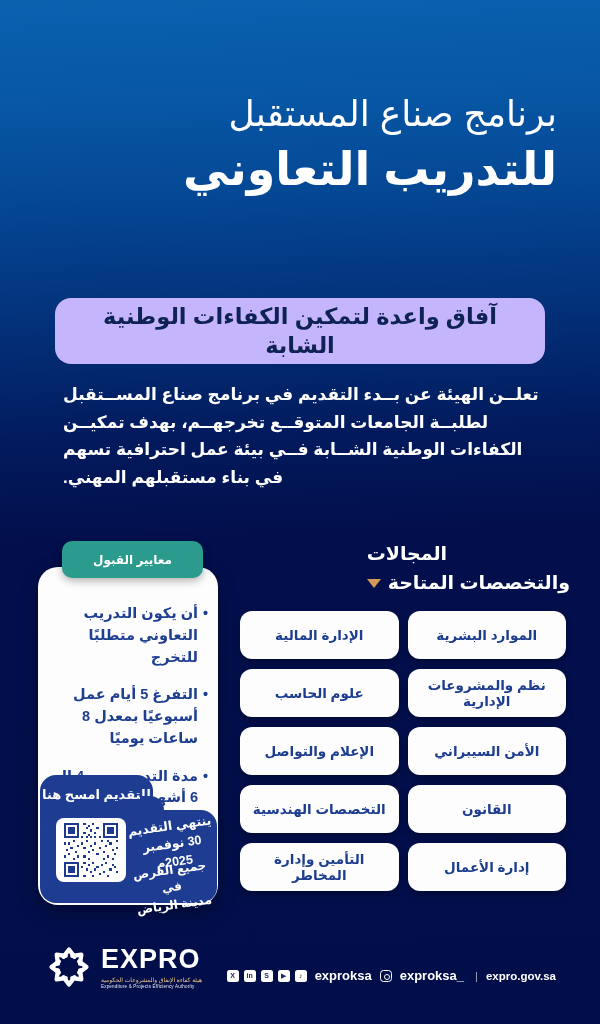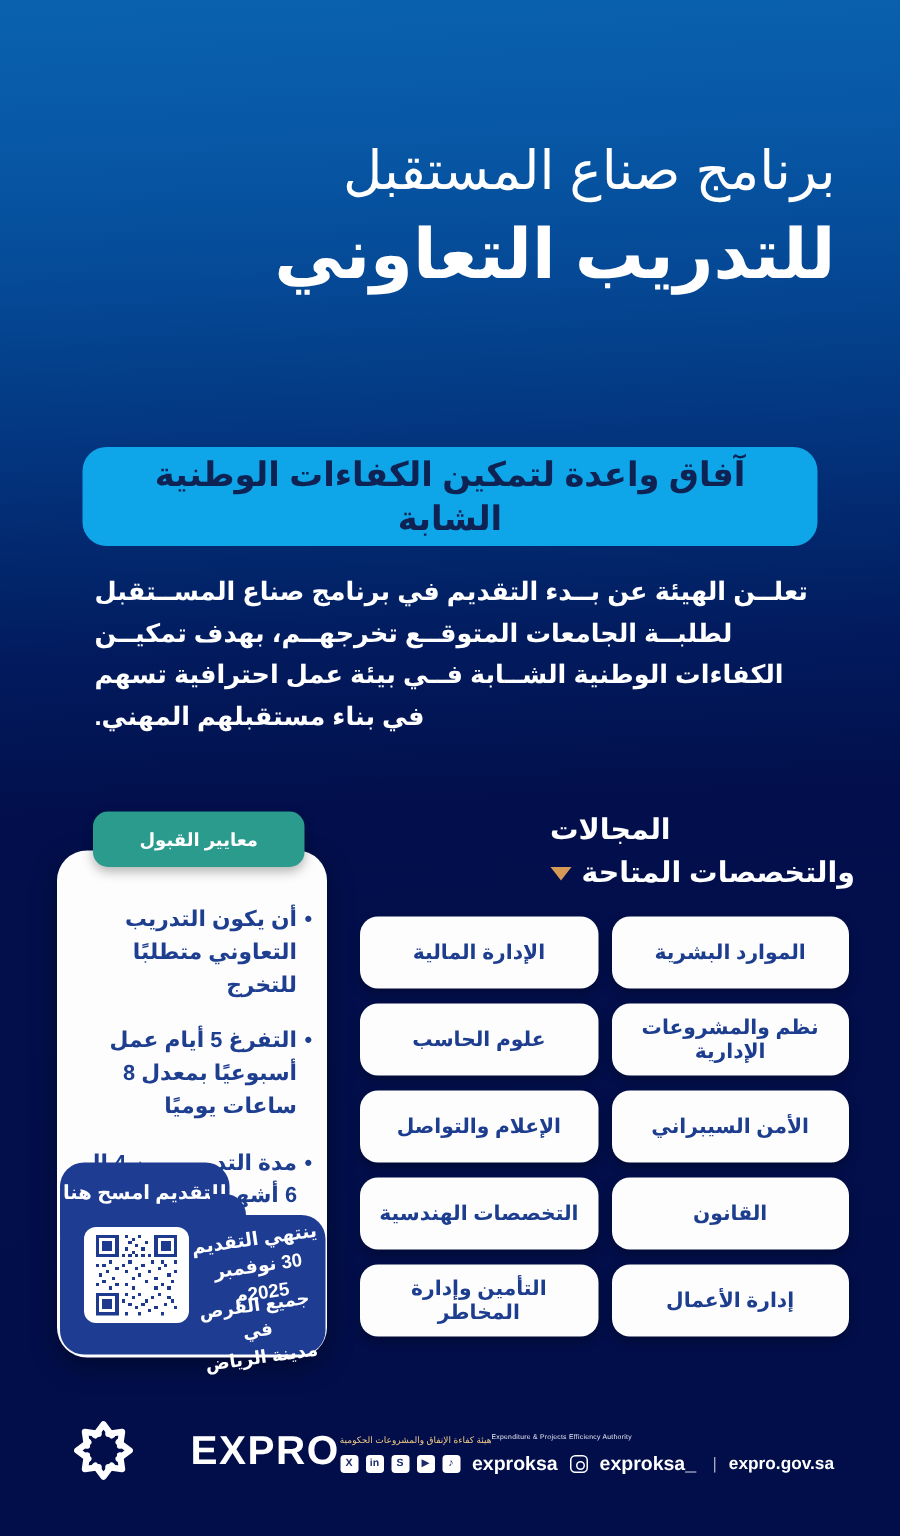--- a/index.html
+++ b/index.html
@@ -12,21 +12,21 @@
   }
   .abs { position:absolute; }
 
   
   .title-block { top:88px; right:43px; text-align:right; }
   .title-1 { font-size:36px; font-weight:500; letter-spacing:0; line-height:1.45; }
   .title-2 { font-size:46px; font-weight:800; line-height:1.2; margin-top:2px; }
 
   
   .banner { top:298px; left:55px; width:490px; height:66px;
-    background:#0ea5e9; border-radius:16px;
+    background:#c4b5fd; border-radius:16px;
     display:flex; align-items:center; justify-content:center; }
   .banner span { display:block; width:430px; text-align:center;
     color:#0e2253; font-size:22.5px; font-weight:800; line-height:1.3; }
 
   
   .intro { top:381px; right:55px; width:482px;
     font-size:17px; font-weight:700; line-height:1.62; text-align:left; }
 
   
   .card { top:567px; left:38px; width:180px; height:338px;
@@ -68,21 +68,21 @@
   .fields-grid { top:611px; left:240px; width:326px;
     display:grid; grid-template-columns:1fr 1fr; column-gap:9px; row-gap:10px; }
   .chip { height:48px; background:#fdfdfd; border-radius:12px;
     display:flex; align-items:center; justify-content:center;
     color:#1d3d8f; font-size:13.5px; font-weight:800; text-align:center;
     box-shadow:0 3px 7px rgba(0,0,0,.3); padding:0 6px; }
 
   
   .footer-logo { top:944px; left:46px; display:flex; align-items:center; gap:9px; direction:ltr; }
   .logo-star svg { display:block; }
-  .logo-text-col { display:flex; flex-direction:row;margin-left:26px; }
+  .logo-text-col { display:flex; flex-direction:column; }
   .logo-name { font-size:27px; font-weight:800; letter-spacing:1px; line-height:1; color:#fff; }
   .logo-sub-ar { font-size:6px; color:#f0c987; margin-top:3px; text-align:left; direction:rtl; }
   .logo-sub-en { font-size:4.5px; color:#e8e8f5; margin-top:1px; letter-spacing:.2px; }
 
   .social-row { top:968px; right:44px; display:flex; align-items:center; gap:5px; direction:ltr; }
   .soc { width:12px; height:12px; background:#fff; border-radius:2.5px;
     display:flex; align-items:center; justify-content:center;
     color:#1a2a6b; font-size:7px; font-weight:700; line-height:1; }
   .handle { font-size:13px; font-weight:700; color:#fff; margin:0 3px; }
   .ig-icon { width:12px; height:12px; border:1.4px solid #fff; border-radius:3.5px; position:relative; }

